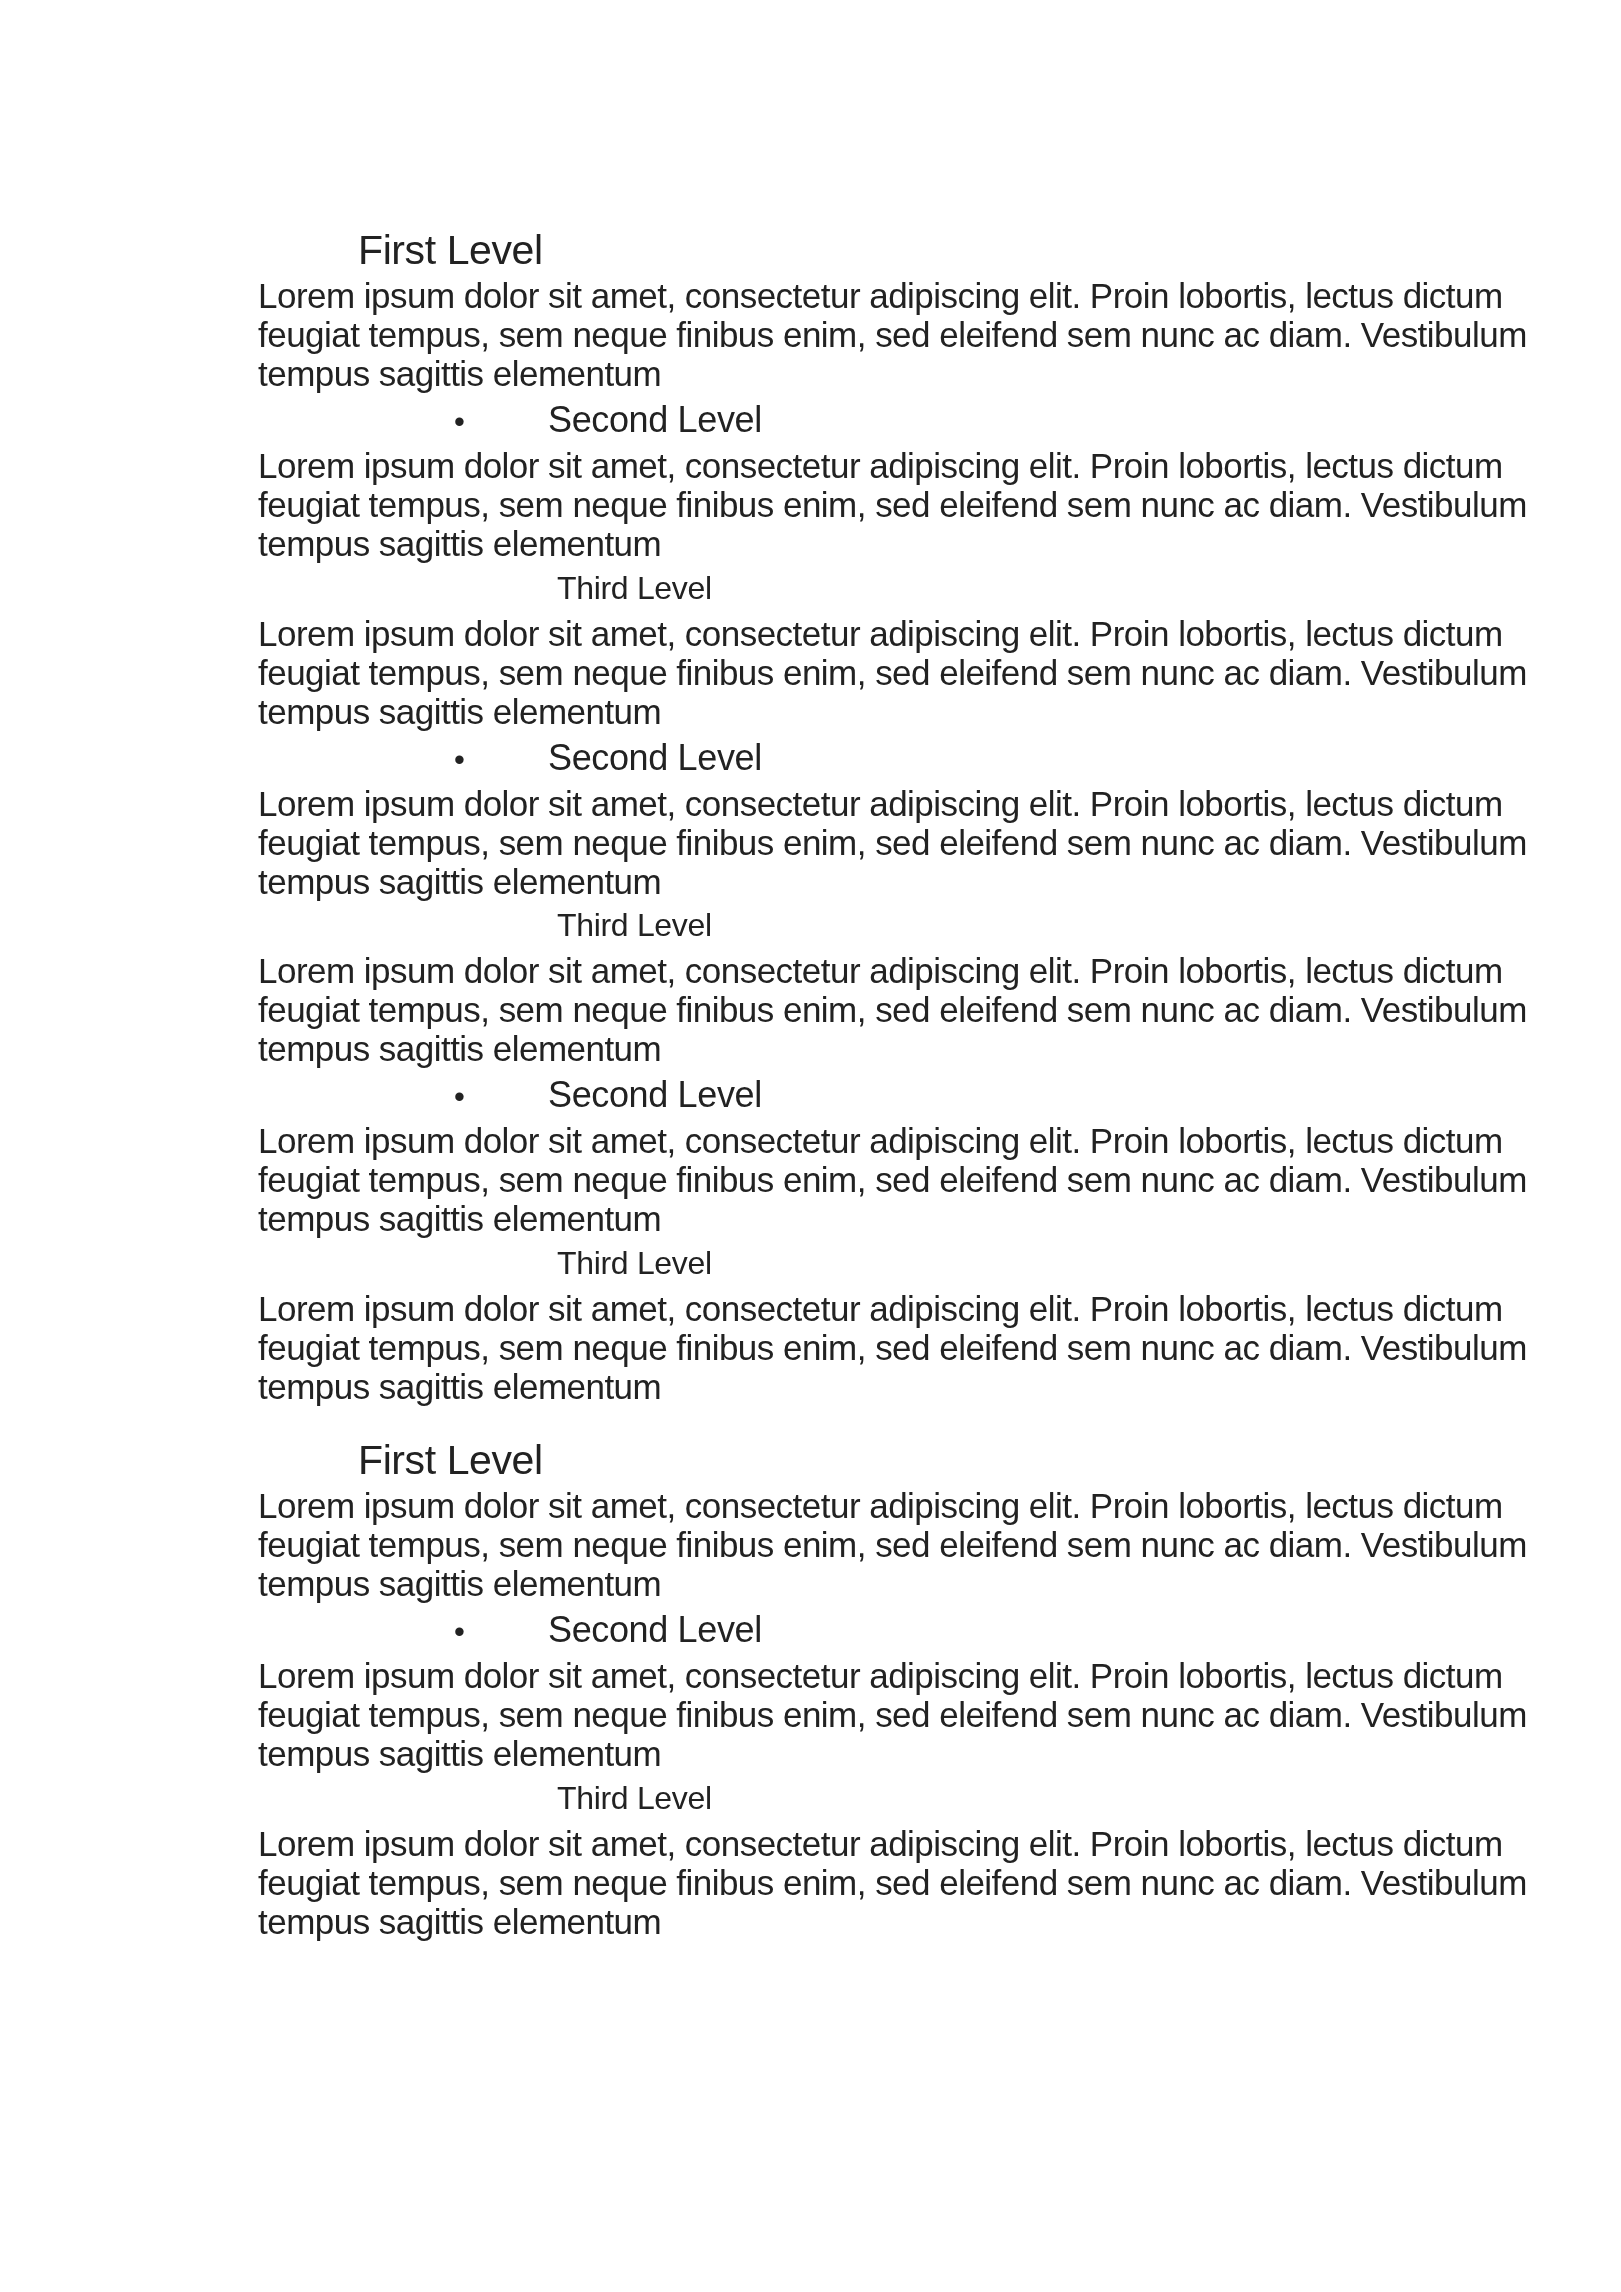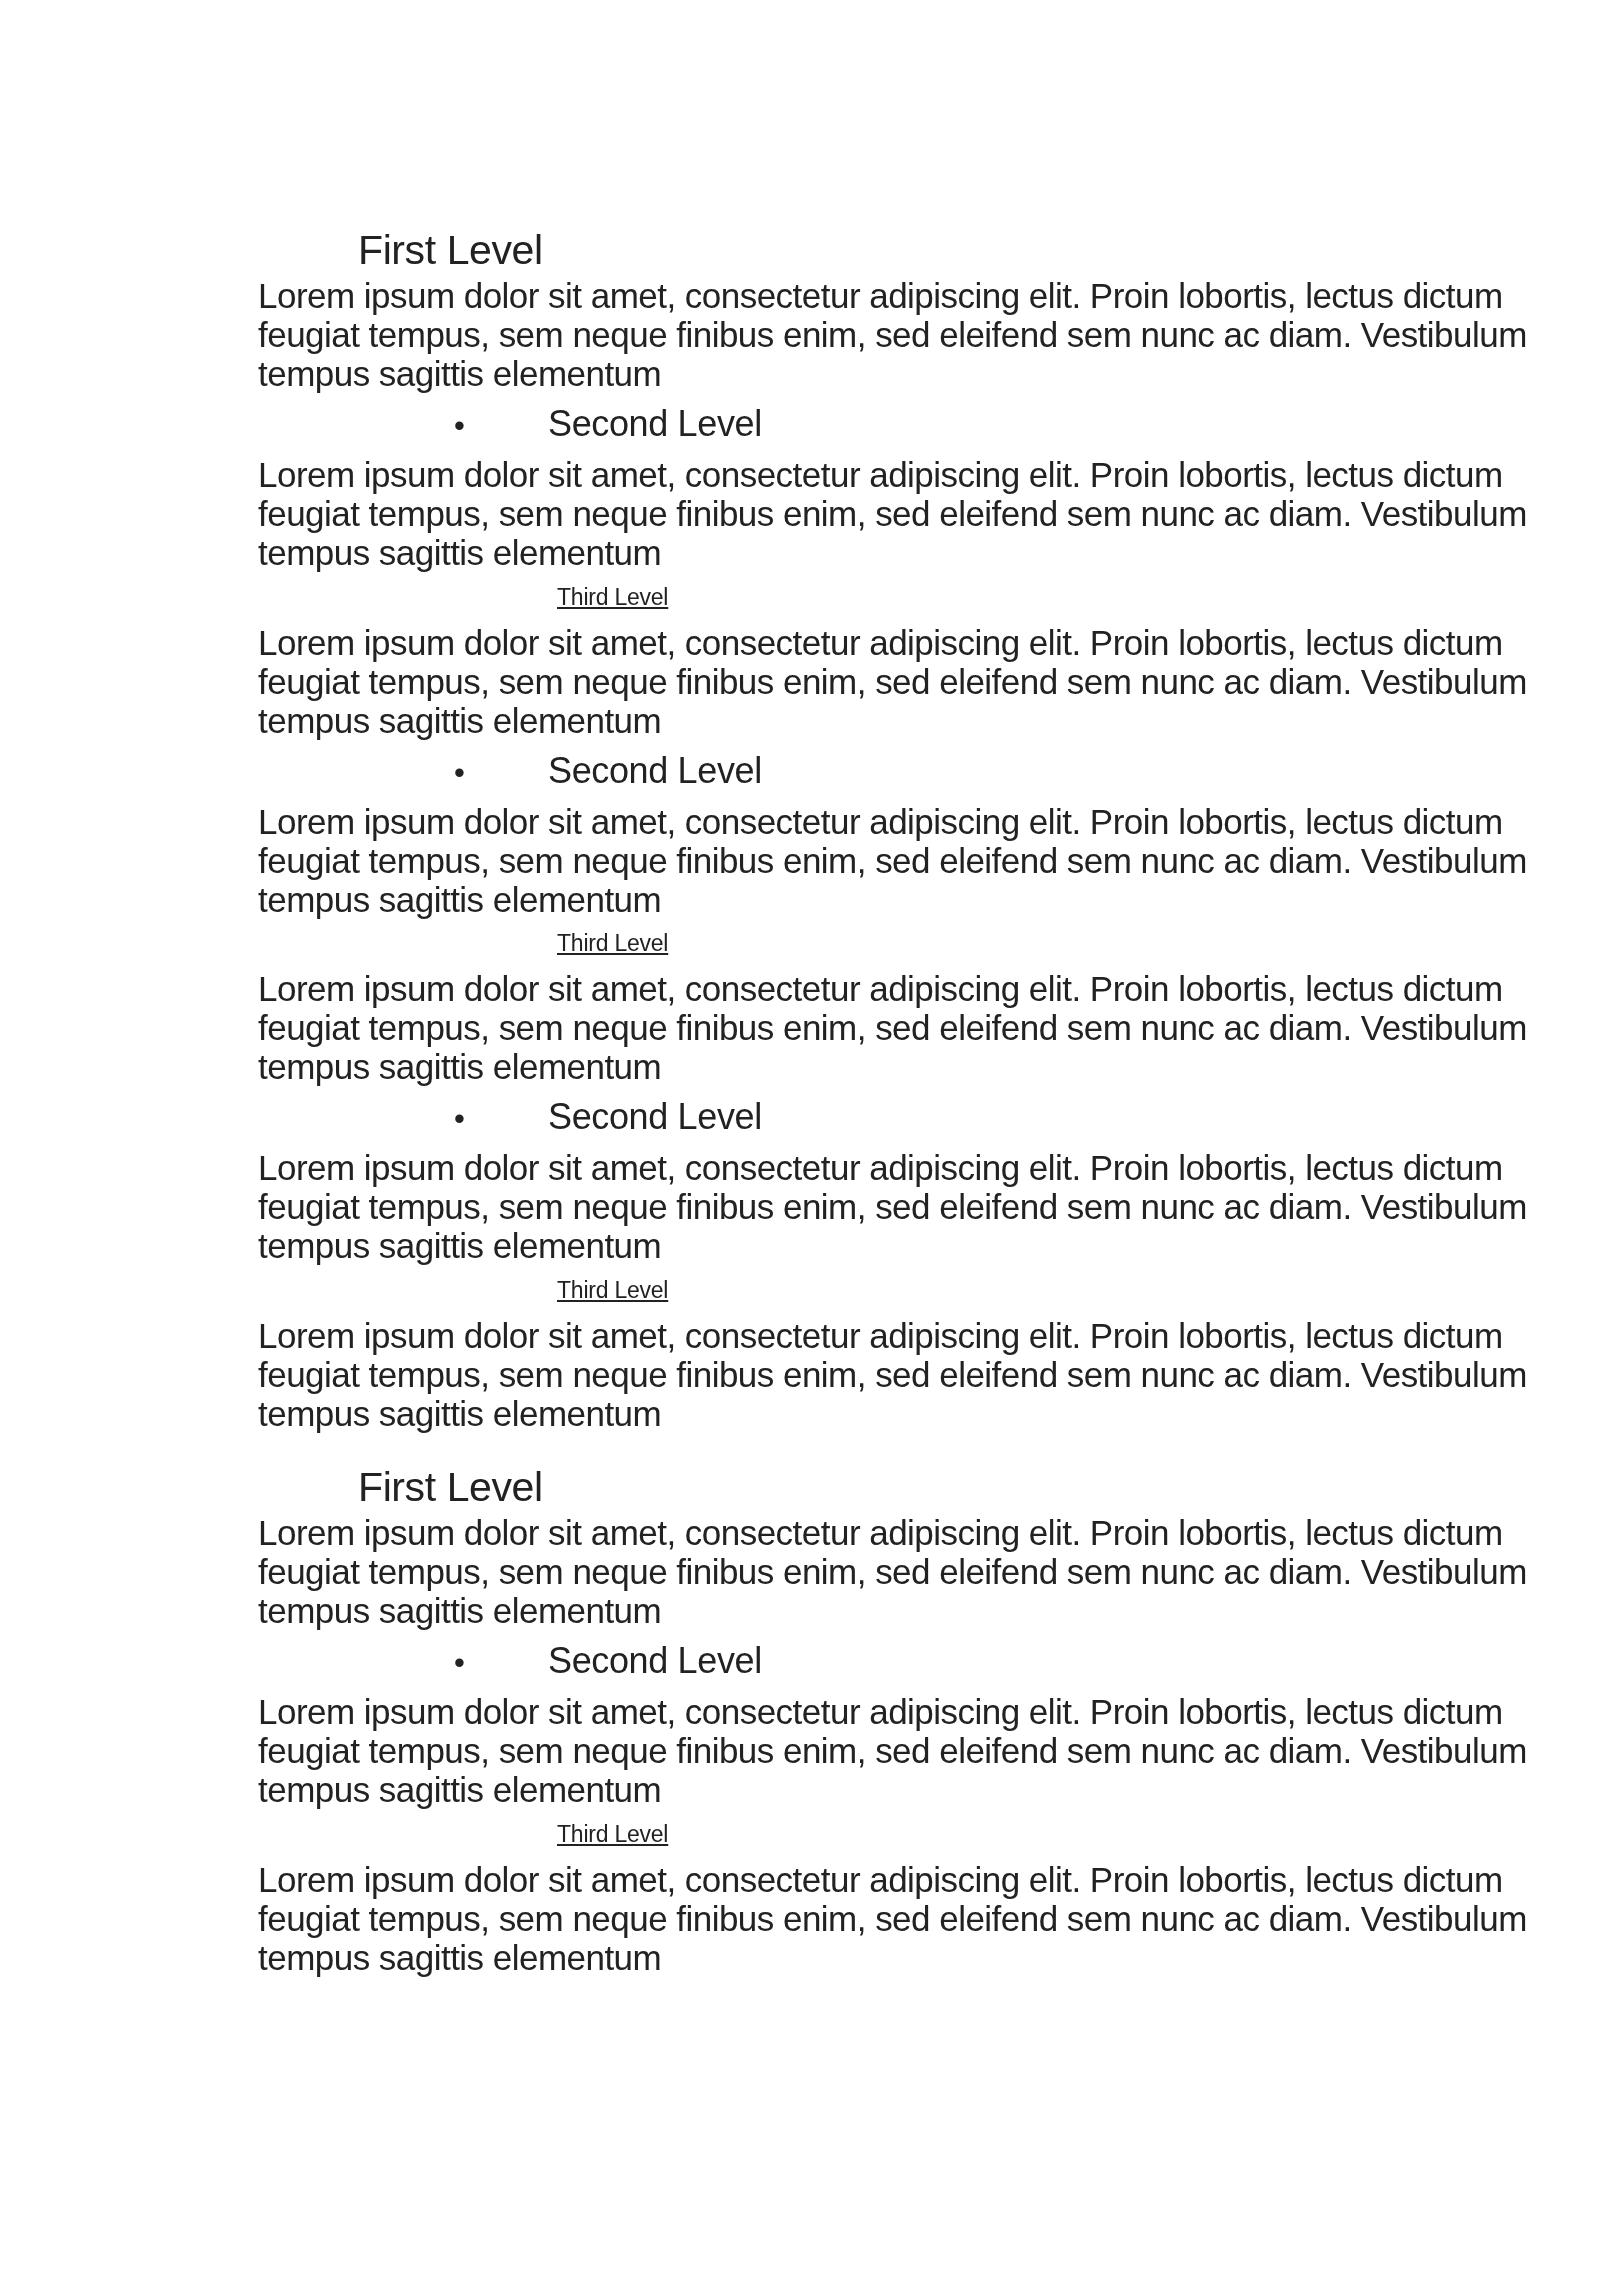--- a/index.html
+++ b/index.html
@@ -31,37 +31,36 @@
   }
   .block-h1 {
     font-size: 41px;
     line-height: 51px;
     margin: 29px 0 0 100px;
     letter-spacing: -0.01em;
     white-space: nowrap;
   }
   .block-h2 {
     font-size: 36px;
-    line-height: 54px;
+    line-height: 45px;
     margin: 3.9px 0 2px 196px;
     letter-spacing: -0.01em;
     white-space: nowrap;
   }
   .block-h2 .bullet {
     display: inline-block;
     width: 94px;
     font-size: 31px;
   }
   .block-h3 {
-    font-size: 23px;
+    font-size: 32px;
     line-height: 39px;
     margin: 5.9px 0 5.9px 299px;
     letter-spacing: -0.01em;
     white-space: nowrap;
-    text-decoration: underline;
   }
 </style>
 </head>
 <body>
 
 <div class="page" style="background: rgb(255, 255, 255); color: rgb(34, 34, 34);">
     <div class="block-h1"><span>First Level</span></div>
     <div class="para">
       <div class="line">Lorem ipsum dolor sit amet, consectetur adipiscing elit. Proin lobortis, lectus dictum</div>
       <div class="line">feugiat tempus, sem neque finibus enim, sed eleifend sem nunc ac diam. Vestibulum</div>

